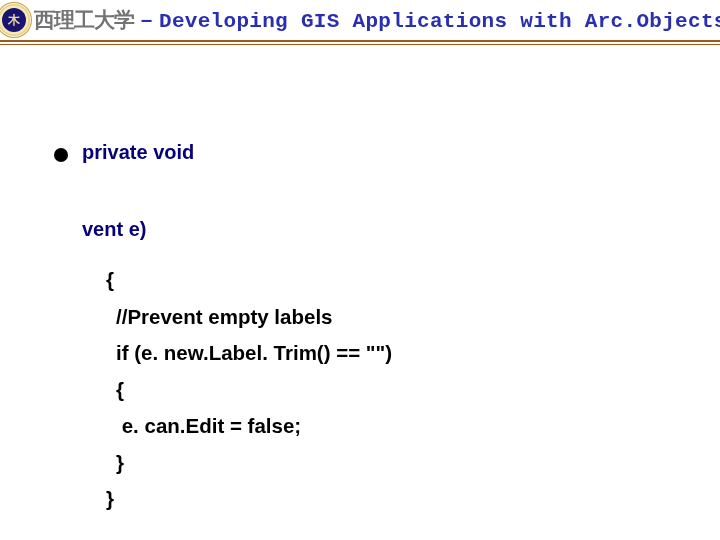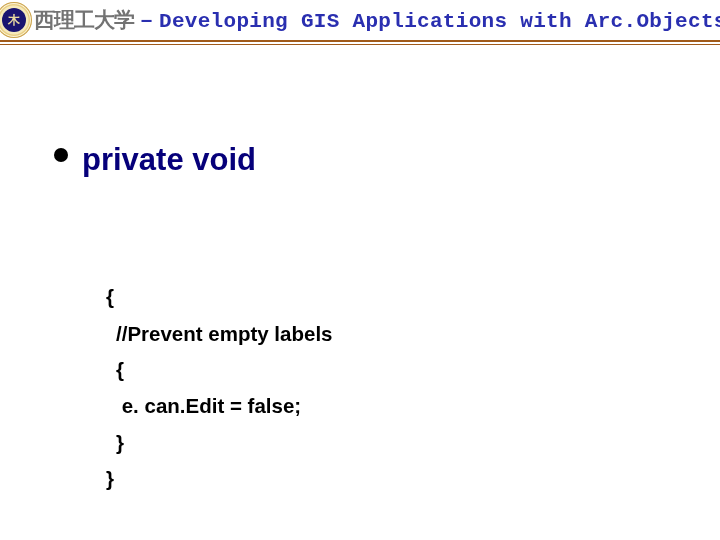--- a/index.html
+++ b/index.html
@@ -88,21 +88,21 @@
   .bullet-dot {
     flex: 0 0 auto;
     width: 14px;
     height: 14px;
     background: #000;
     border-radius: 50%;
     margin-top: 8px;
     margin-right: 14px;
   }
   .sig {
-    font-size: 31px;
+    font-size: 20px;
     font-weight: bold;
     color: #06007a;
     line-height: 1.28;
     font-family: Arial, sans-serif;
     word-break: break-all;
   }
   .code-block {
     margin-top: 20px;
     margin-left: 52px;
     font-size: 20.5px;
@@ -130,26 +130,28 @@
   <div class="rule1"></div>
   <div class="rule2"></div>
 
   <div class="content">
     <div class="bullet-row">
       <div class="bullet-dot"></div>
       <div class="sig">
         <span> private void</span><br>
         <br>
         <br>
+        <span>vent e)</span>
       </div>
     </div>
 
     <div class="code-block">
       <div class="code-line">{</div>
       <div class="code-line ind1">//Prevent empty labels</div>
+      <div class="code-line ind1">if (e. new.Label. Trim() == "")</div>
       <div class="code-line ind1">{</div>
       <div class="code-line ind1"> e. can.Edit = false;</div>
       <div class="code-line ind1">}</div>
       <div class="code-line">}</div>
     </div>
   </div>
 
 </div>
 
 </body></html>

